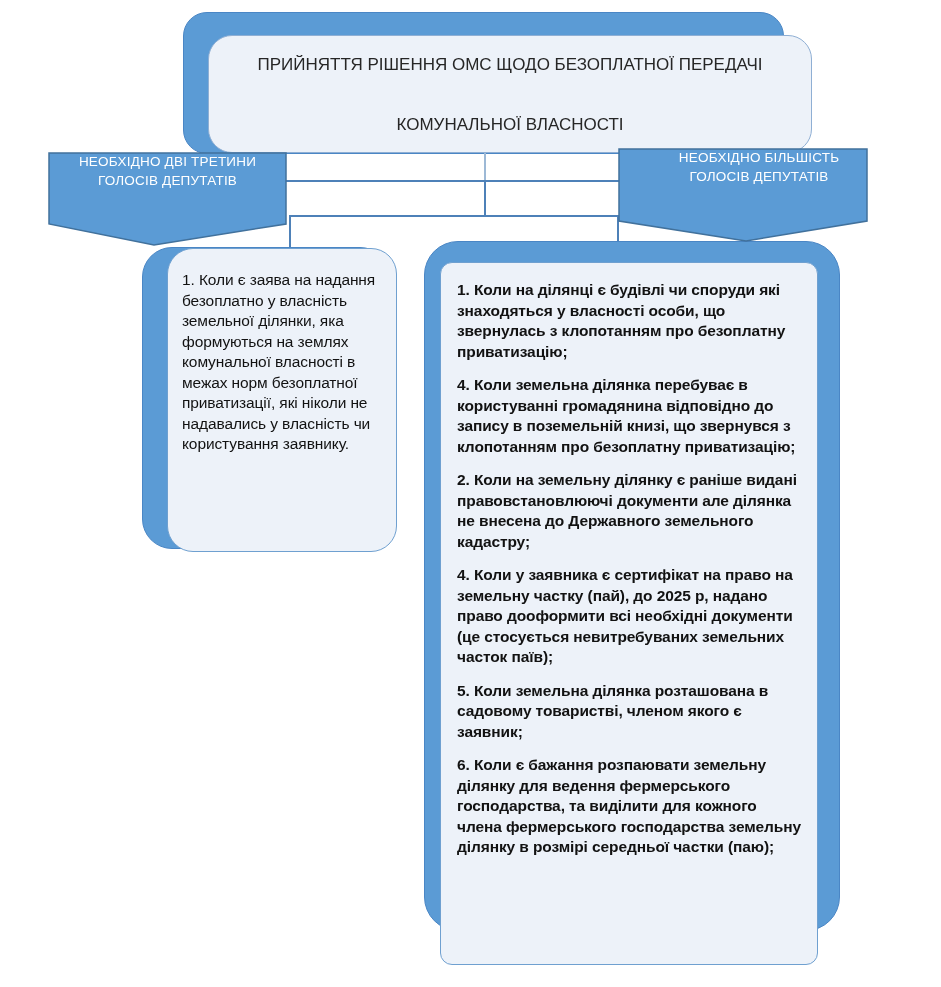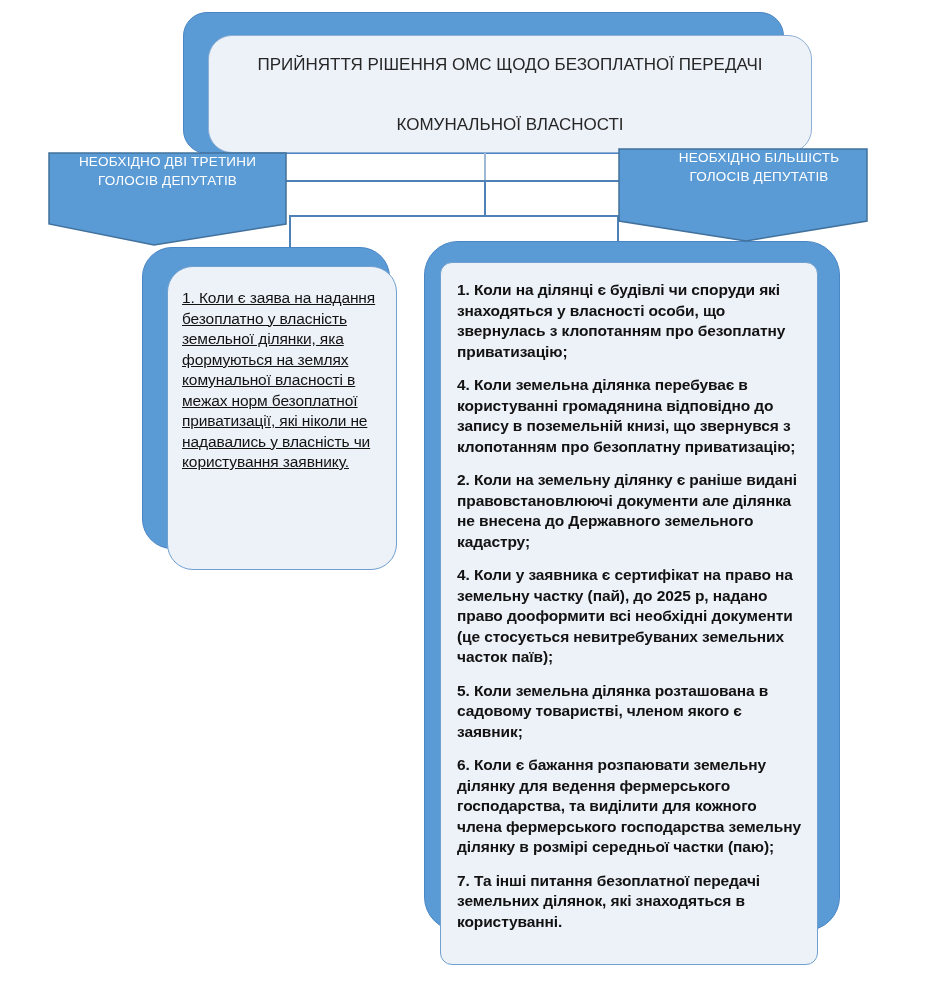--- a/index.html
+++ b/index.html
@@ -31,22 +31,22 @@
   #callout-left{left:48px;top:152px;width:239px;height:96px;}
   #callout-right{left:618px;top:148px;width:282px;height:96px;}
   
   .panel-back{position:absolute;background:#5b9bd5;border:1px solid #4a86c5;z-index:15;}
   .panel{
     position:absolute;background:#edf2f9;border:1.3px solid #6fa0d0;z-index:20;
     box-sizing:border-box;font-size:15.5px;letter-spacing:-0.1px;color:#121212;
   }
   #left-panel-back{left:142px;top:247px;width:246px;height:300px;border-radius:30px;}
   #left-panel{
-    left:167px;top:266px;width:230px;height:304px;border-radius:26px;
-    padding:21px 10px 0 14px;line-height:20.5px;text-decoration:underline;
+    left:167px;top:248px;width:230px;height:304px;border-radius:26px;
+    padding:21px 10px 0 14px;line-height:20.5px;
   }
   #right-panel-back{left:424px;top:241px;width:414px;height:688px;border-radius:34px;}
   #right-panel{
     left:440px;top:262px;width:378px;height:703px;border-radius:12px;
     padding:17px 12px 0 16px;line-height:20.5px;font-weight:bold;
   }
   .panel p{margin:0 0 13px 0;}
 </style>
 </head>
 <body>
@@ -92,16 +92,15 @@
   </div>
 
   <div class="panel-back" id="right-panel-back"></div>
   <div class="panel" id="right-panel">
     <p>1. Коли на ділянці є будівлі чи споруди які знаходяться у власності особи, що звернулась з клопотанням про безоплатну приватизацію;</p>
     <p>4. Коли земельна ділянка перебуває в користуванні громадянина відповідно до запису в поземельній книзі,  що звернувся з клопотанням про безоплатну приватизацію;</p>
     <p>2. Коли на земельну ділянку є раніше видані правовстановлюючі документи але ділянка не внесена до Державного земельного кадастру;</p>
     <p>4. Коли у заявника є сертифікат на право на земельну частку (пай), до 2025 р, надано право дооформити всі необхідні документи (це стосується невитребуваних земельних часток паїв);</p>
     <p>5. Коли земельна ділянка розташована в садовому товаристві, членом якого є заявник;</p>
     <p>6. Коли є бажання розпаювати земельну ділянку для ведення фермерського господарства, та виділити для кожного члена фермерського господарства земельну ділянку в розмірі середньої частки (паю);</p>
-    <p>7. Та інші питання безоплатної передачі земельних ділянок, які знаходяться в користуванні.</p>
   </div>
 
 </div>
 
 </body></html>

